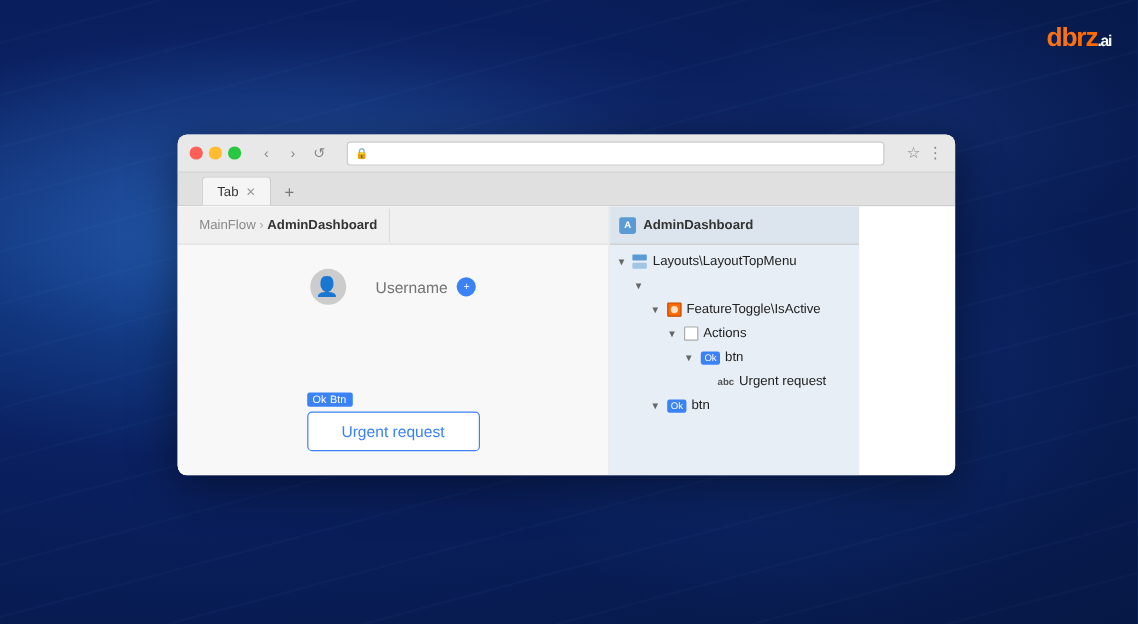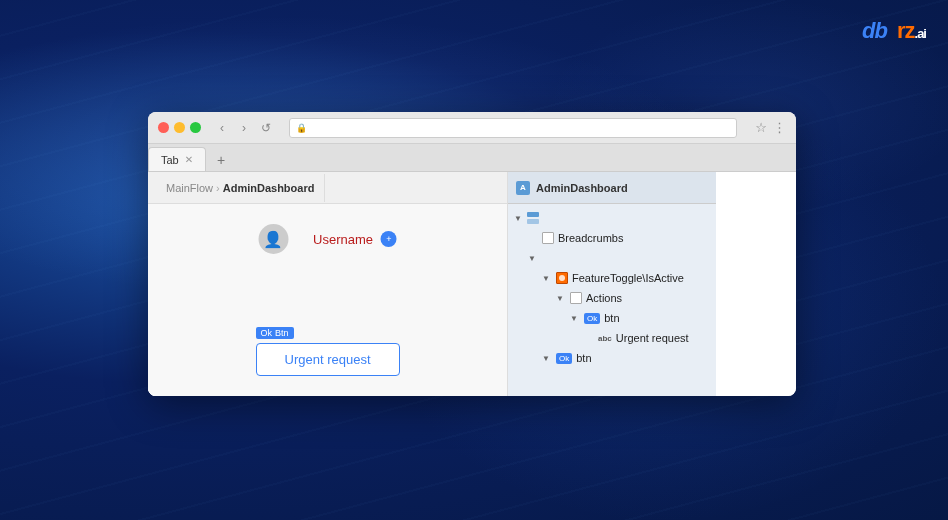--- a/index.html
+++ b/index.html
@@ -48,22 +48,22 @@
     .logo {
       position: absolute;
       top: 18px;
       right: 22px;
       font-size: 22px;
       font-weight: 900;
       color: #fff;
       letter-spacing: -1px;
       z-index: 10;
     }
-    .logo span.db { color: #3b82f6; font-style: italic; }
-    .logo span.rz { color: #ff6b00; margin-left: 10px; }
+    .logo span.db { color: #f97316; }
+    .logo span.rz { color: #ff6b00; }
     .logo span.ai { color: #fff; font-size: 13px; font-weight: 600; }
 
     
     .browser-window {
       position: absolute;
       top: 112px;
       left: 148px;
       width: 648px;
       height: 284px;
       background: #f5f5f5;
@@ -139,21 +139,21 @@
     }
     .star-icon { font-size: 13px; color: #888; }
     .menu-icon { font-size: 13px; color: #888; }
 
     
     .tab-bar {
       height: 28px;
       background: #e0e0e0;
       display: flex;
       align-items: flex-end;
-      padding: 0 0;
+      padding: 0 20px;
       border-bottom: 1px solid #ccc;
     }
     .tab {
       height: 24px;
       background: #f5f5f5;
       border: 1px solid #ccc;
       border-bottom: none;
       border-radius: 4px 4px 0 0;
       padding: 0 12px;
       display: flex;
@@ -255,21 +255,21 @@
       border-radius: 50%;
       background: #ccc;
       display: flex;
       align-items: center;
       justify-content: center;
       font-size: 16px;
       color: #888;
     }
     .username-label {
       font-size: 13px;
-      color: #b91c1c;
+      color: #737373;
       font-weight: 400;
       margin-left: 17px;
     }
     .username-icon {
       width: 16px;
       height: 16px;
       border-radius: 50%;
       background: #3b82f6;
       display: flex;
       align-items: center;
@@ -487,28 +487,23 @@
       </div>
 
       <div class="tree-content">
 
         <div class="tree-item">
           <span class="tree-expand">▼</span>
           <svg width="14" height="14" viewBox="0 0 14 14" style="flex-shrink:0;margin-right:2px;">
               <rect x="1" y="1" width="12" height="5" fill="#5b9bd5" rx="1"></rect>
               <rect x="1" y="8" width="12" height="5" fill="#5b9bd5" rx="1" opacity="0.5"></rect>
             </svg>
-        </div>
-
-        <div class="tree-item">
-          <span class="tree-indent"></span>
-          <span class="tree-expand"></span>
-          <span class="sq-icon"></span>
-          <span class="tree-text">Breadcrumbs</span>
-        </div>
+          <span class="tree-text">Layouts\LayoutTopMenu</span>
+        </div>
+
 
 
         <div class="tree-item">
           <span class="tree-indent"></span>
           <span class="tree-expand">▼</span>
         </div>
 
         <div class="tree-item">
           <span class="tree-indent"></span>
           <span class="tree-indent"></span>

